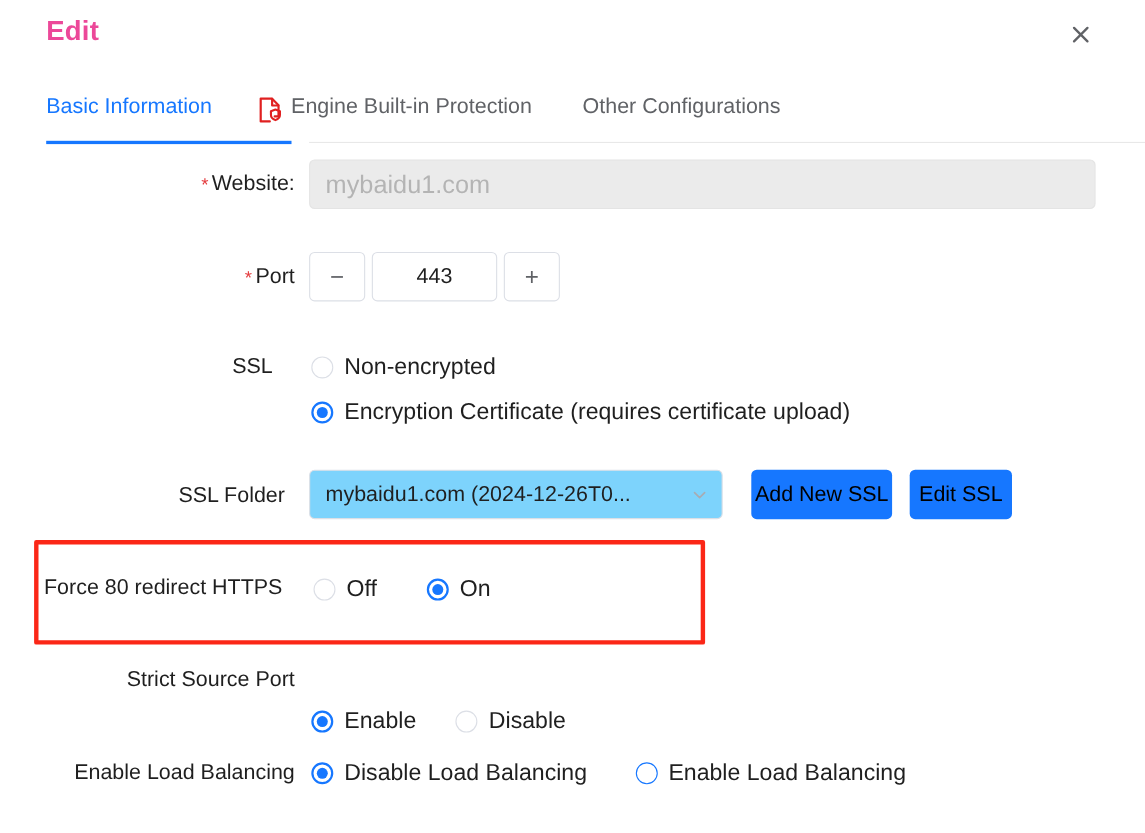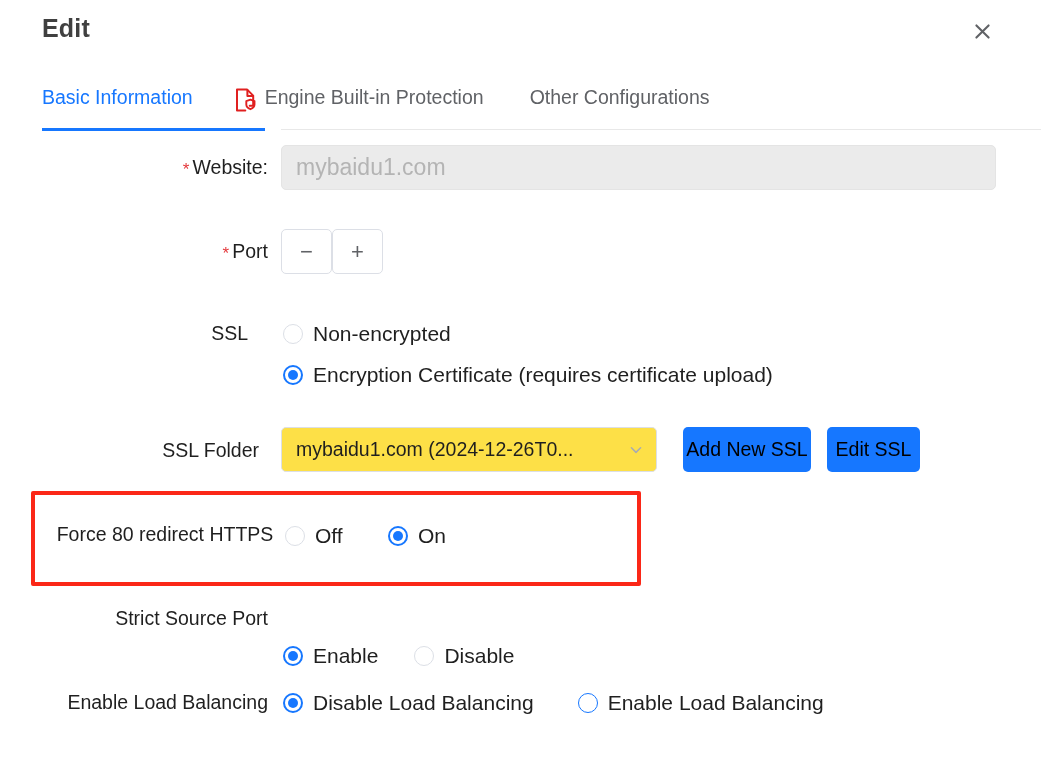--- a/index.html
+++ b/index.html
@@ -19,21 +19,21 @@
     position: absolute;
     left: 0; top: 0;
     width: 1041px;
     height: 62px;
   }
   .dialog-title {
     position: absolute;
     left: 42px; top: 14px;
     font-size: 25px;
     font-weight: bold;
-    color: #404040;
+    color: #ec4899;
     letter-spacing: 0.2px;
   }
   .close-btn {
     position: absolute;
     right: 46px; top: 18px;
     width: 26px; height: 26px;
     display: flex; align-items: center; justify-content: center;
     cursor: pointer;
     color: #606266;
   }
@@ -195,21 +195,21 @@
   .ssl-opt-2 { left: 283px; top: 363px; }
 
   
   .sslfolder-label { left: 40px; top: 439px; width: 219px; text-align: right; }
   .select-box {
     position: absolute;
     left: 281px; top: 427px;
     width: 376px; height: 45px;
     border: 1px solid #dcdfe6;
     border-radius: 5px;
-    background: #fde047;
+    background: #7dd3fc;
     display: flex;
     align-items: center;
     padding: 0 12px 0 14px;
     cursor: pointer;
   }
   .select-text {
     flex: 1;
     font-size: 19.5px;
     color: #1f1f1f;
     white-space: nowrap;
@@ -249,21 +249,21 @@
   .highlight-box {
     position: absolute;
     left: 31px; top: 491px;
     width: 610px; height: 95px;
     border: 4px solid #fb2717;
     border-radius: 2px;
     pointer-events: none;
   }
 
   
-  .force80-label { left: 40px; top: 523px; width: 250px; text-align: center; }
+  .force80-label { left: 40px; top: 523px; width: 250px; text-align: left; }
   .force80-off { left: 285px; top: 524px; }
   .force80-on  { left: 388px; top: 524px; }
 
   
   .strict-label { left: 40px; top: 607px; width: 228px; }
   .strict-opts { left: 283px; top: 608px; margin-top: 36px; }
   .strict-gap { width: 36px; }
 
   
   .lb-label { left: 40px; top: 691px; width: 228px; }
@@ -310,20 +310,21 @@
 <div class="form-label website-label">
   <span class="req-star">*</span><span>Website:</span>
 </div>
 <input class="website-input" type="text" readonly="" placeholder="mybaidu1.com" style="">
 
 <div class="form-label port-label">
   <span class="req-star">*</span><span>Port</span>
 </div>
 <div class="stepper">
   <div class="step-btn">−</div>
+  <input class="step-value" type="text" value="443" style="">
   <div class="step-btn">+</div>
 </div>
 
 <div class="form-label ssl-label">SSL</div>
 <div class="radio-row ssl-opt-1">
   <div class="radio-item">
     <span class="radio-dot"></span>
     <span class="radio-label">Non-encrypted</span>
   </div>
 </div>

